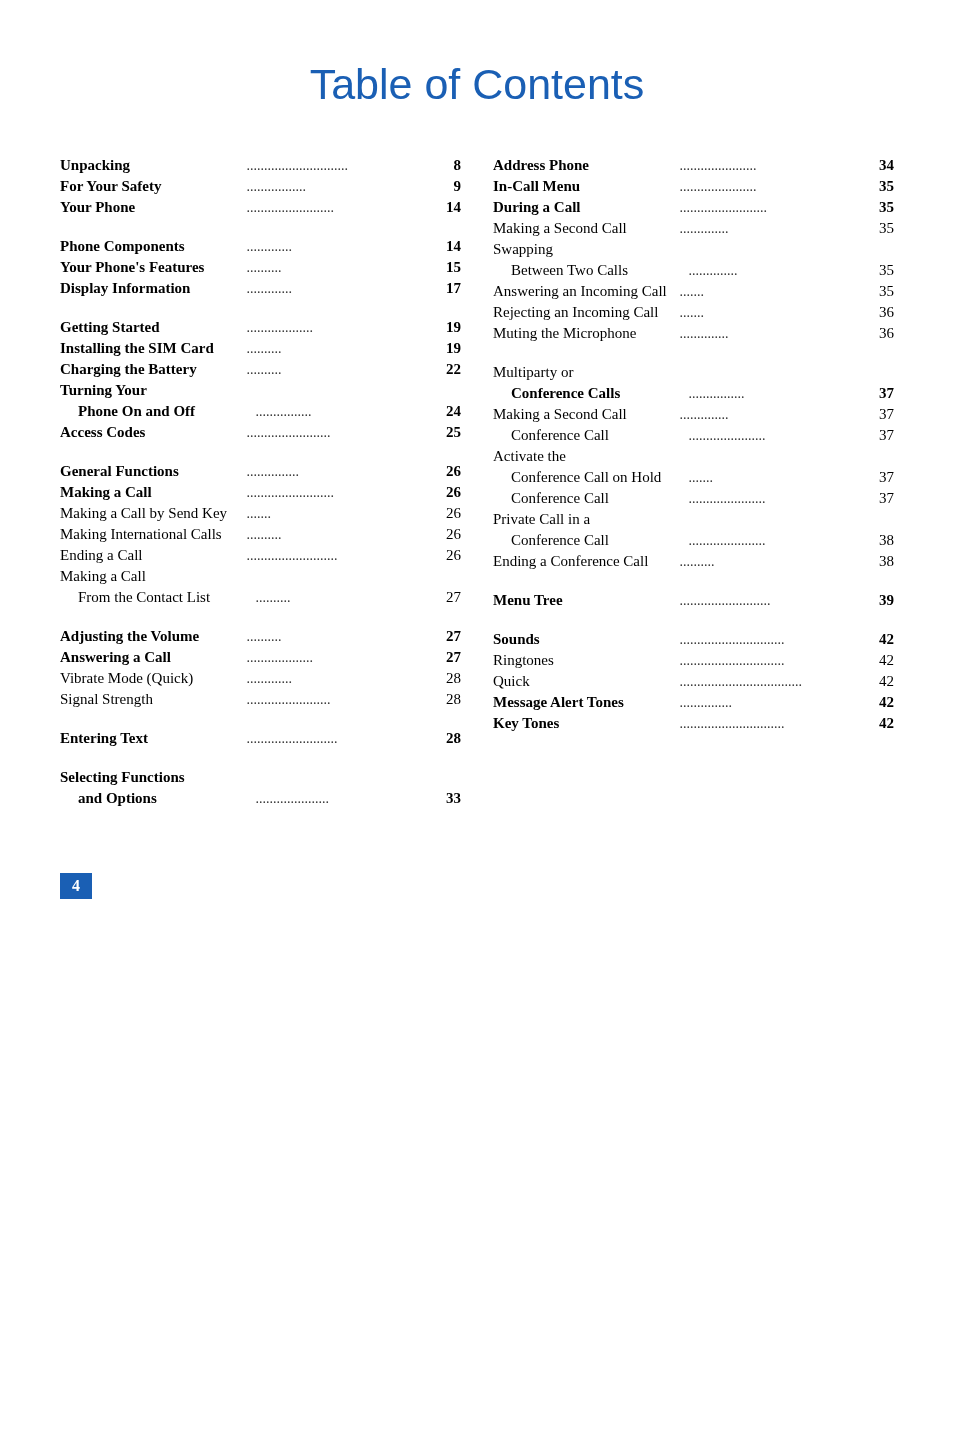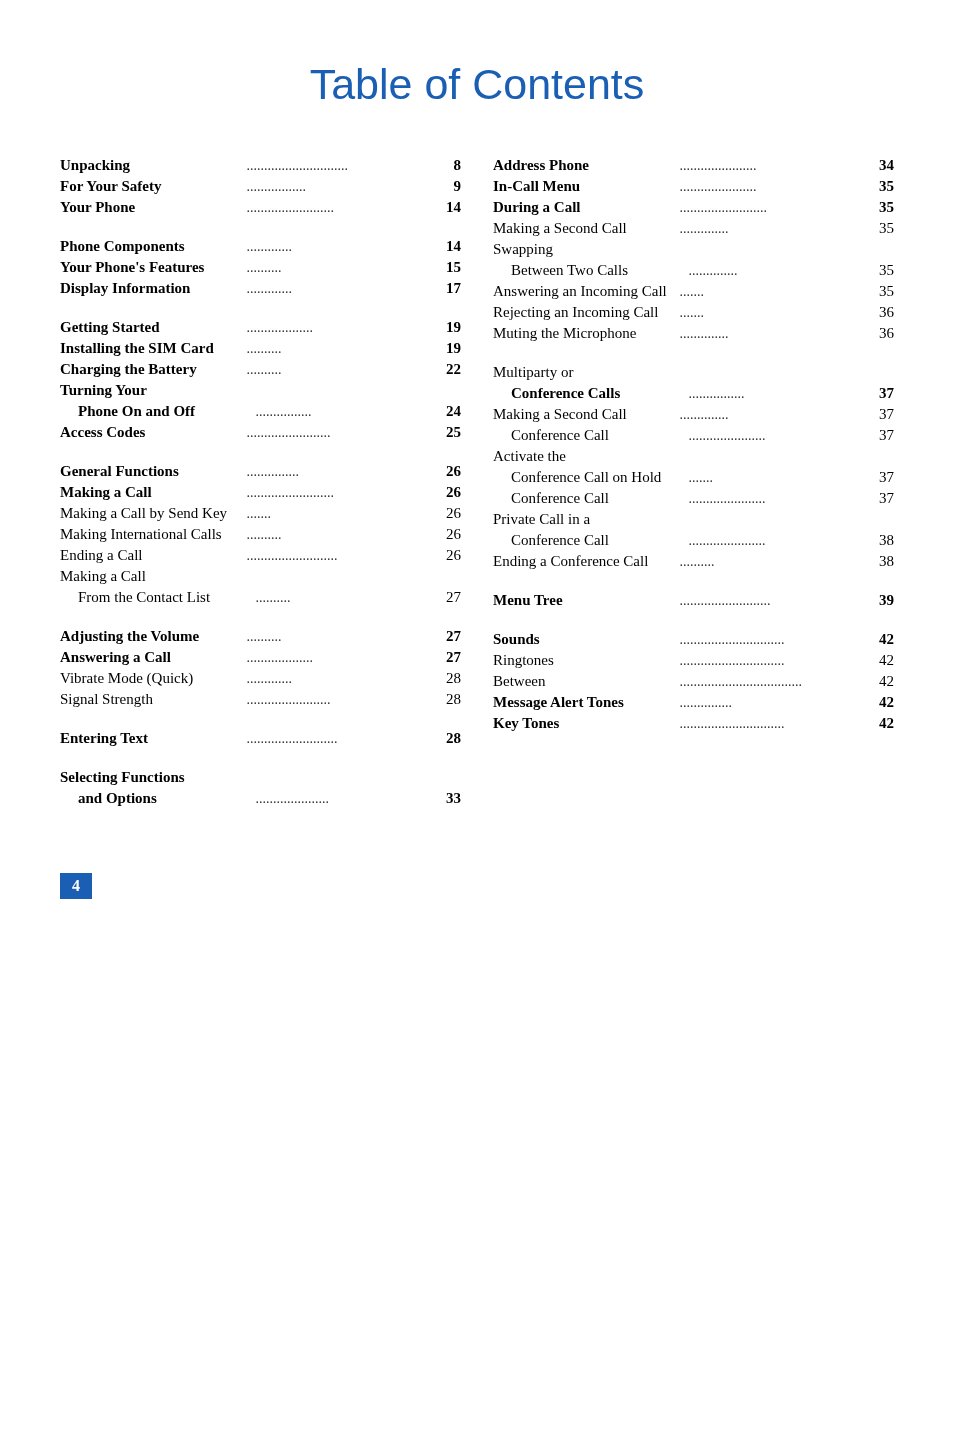--- a/index.html
+++ b/index.html
@@ -314,21 +314,21 @@
         <span class="entry-title">Sounds</span>
         <span class="entry-dots"> ..............................</span>
         <span class="entry-page">42</span>
       </div>
       <div class="toc-entry">
         <span class="entry-title">Ringtones</span>
         <span class="entry-dots"> ..............................</span>
         <span class="entry-page">42</span>
       </div>
       <div class="toc-entry">
-        <span class="entry-title">Between</span>
+        <span class="entry-title">Quick</span>
         <span class="entry-dots"> ...................................</span>
         <span class="entry-page">42</span>
       </div>
       <div class="toc-entry bold-entry">
         <span class="entry-title">Message Alert Tones</span>
         <span class="entry-dots"> ...............</span>
         <span class="entry-page">42</span>
       </div>
       <div class="toc-entry bold-entry">
         <span class="entry-title">Key Tones</span>

